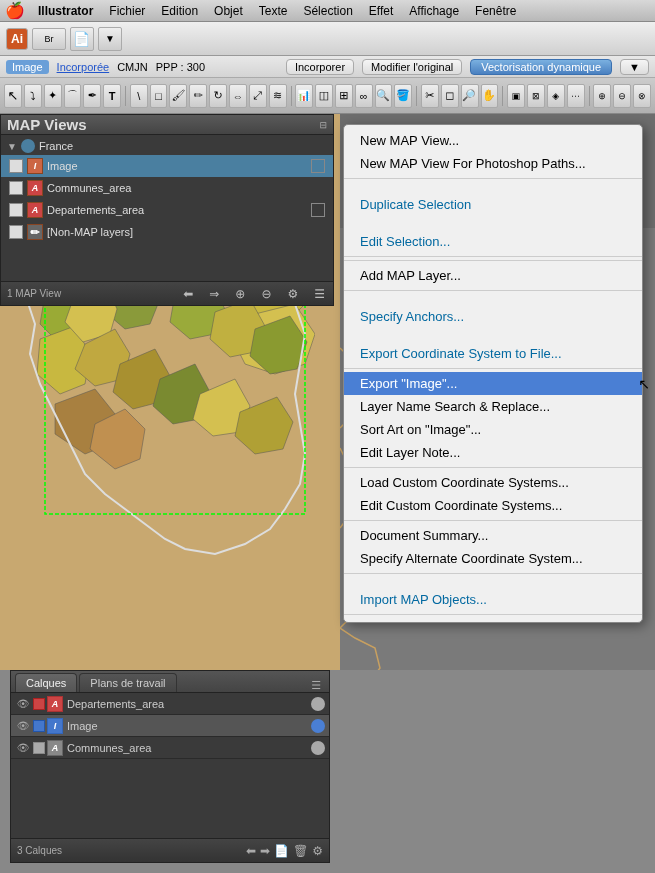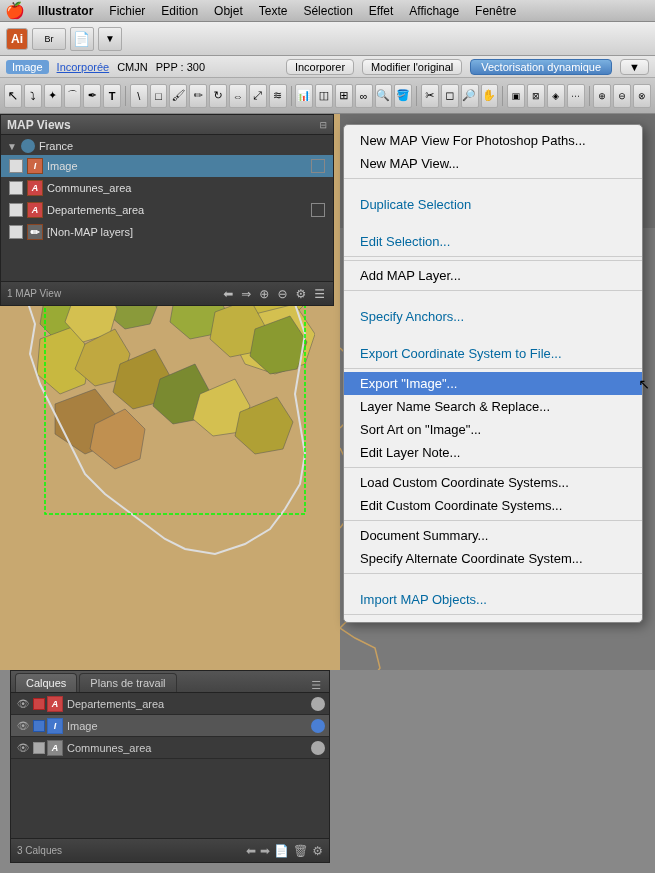--- a/index.html
+++ b/index.html
@@ -151,21 +151,21 @@
       height: 20px;
       background: linear-gradient(to bottom, #5a5a5a, #444);
       display: flex;
       align-items: center;
       justify-content: space-between;
       padding: 0 6px;
       border-bottom: 1px solid #222;
     }
     .panel-header-title {
       color: #ddd;
-      font-size: 12px;
+      font-size: 15px;
       font-weight: bold;
     }
     .panel-resize-btn {
       color: #aaa;
       font-size: 9px;
     }
     .panel-content {
       background: #3a3a3a;
       padding: 2px 0;
     }
@@ -243,21 +243,21 @@
       background: transparent;
       margin-left: 4px;
     }
     .panel-footer {
       height: 24px;
       background: linear-gradient(to bottom, #444, #333);
       border-top: 1px solid #222;
       display: flex;
       align-items: center;
       padding: 0 6px;
-      gap: 4px;
+      gap: 12px;
       position: absolute;
       bottom: 0; left: 0; right: 0;
     }
     .footer-text {
       color: #aaa;
       font-size: 10px;
       flex: 1;
     }
     .footer-btn {
       color: #bbb;
@@ -603,22 +603,22 @@
       <span class="footer-btn">⬅</span>
       <span class="footer-btn">⇒</span>
       <span class="footer-btn">⊕</span>
       <span class="footer-btn">⊖</span>
       <span class="footer-btn">⚙</span>
       <span class="footer-btn">☰</span>
     </div>
   </div>
 
   <div class="context-menu">
+    <div class="menu-item">New MAP View...</div>
     <div class="menu-item">New MAP View For Photoshop Paths...</div>
-    <div class="menu-item">New MAP View...</div>
     <div class="menu-separator"></div>
     <div class="menu-item disabled">Duplicate Selection</div>
     <div class="menu-item disabled">Edit Selection...</div>
     <div class="menu-separator"></div>
     <div class="menu-separator"></div>
     <div class="menu-item">Add MAP Layer...</div>
     <div class="menu-separator"></div>
     <div class="menu-item disabled">Specify Anchors...</div>
     <div class="menu-item disabled">Export Coordinate System to File...</div>
     <div class="menu-separator"></div>

